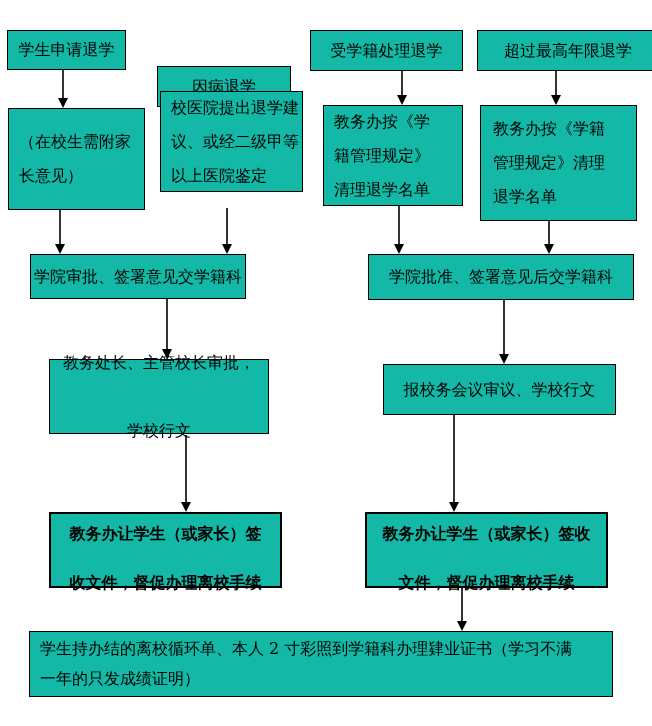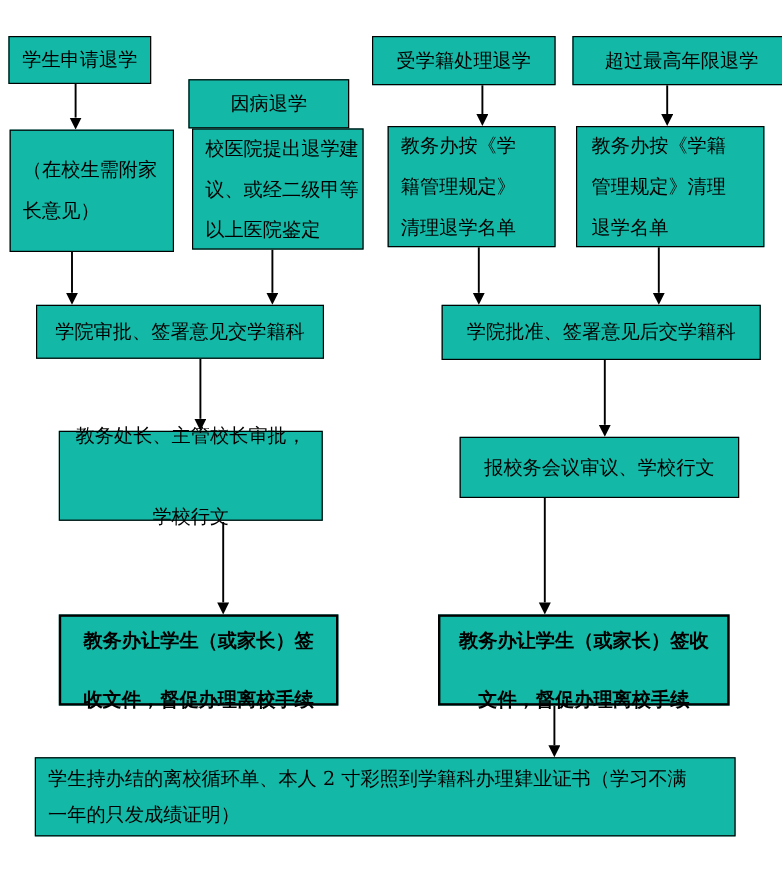--- a/index.html
+++ b/index.html
@@ -60,37 +60,37 @@
     <div class="ln">受学籍处理退学</div>
   </div>
   <div class="box c" style="left:477px;top:30px;width:182px;height:41px;">
     <div class="ln">超过最高年限退学</div>
   </div>
 
   <div class="box l lh34" style="left:8px;top:108px;width:137px;height:102px;">
     <div class="ln">（在校生需附家</div>
     <div class="ln">长意见）</div>
   </div>
-  <div class="box l lh34" style="left:160px;top:107px;width:143px;height:101px;">
+  <div class="box l lh34" style="left:160px;top:91px;width:143px;height:101px;">
     <div class="ln">校医院提出退学建</div>
     <div class="ln">议、或经二级甲等</div>
     <div class="ln">以上医院鉴定</div>
   </div>
   <div class="box l lh34" style="left:323px;top:105px;width:140px;height:101px;">
     <div class="ln">教务办按《学</div>
     <div class="ln">籍管理规定》</div>
     <div class="ln">清理退学名单</div>
   </div>
-  <div class="box l lh34" style="left:480px;top:105px;width:157px;height:101px;padding-left:12px;">
+  <div class="box l lh34" style="left:480px;top:105px;width:157px;height:116px;padding-left:12px;">
     <div class="ln">教务办按《学籍</div>
     <div class="ln">管理规定》清理</div>
     <div class="ln">退学名单</div>
   </div>
 
-  <div class="box c" style="left:30px;top:254px;width:240px;height:45px;">
+  <div class="box c" style="left:30px;top:254px;width:216px;height:45px;">
     <div class="ln">学院审批、签署意见交学籍科</div>
   </div>
   <div class="box c" style="left:368px;top:254px;width:266px;height:46px;">
     <div class="ln">学院批准、签署意见后交学籍科</div>
   </div>
 
   <div class="box c lh32" style="left:49px;top:359px;width:220px;height:75px;gap:36px;">
     <div class="ln">教务处长、主管校长审批，</div>
     <div class="ln">学校行文</div>
   </div>

